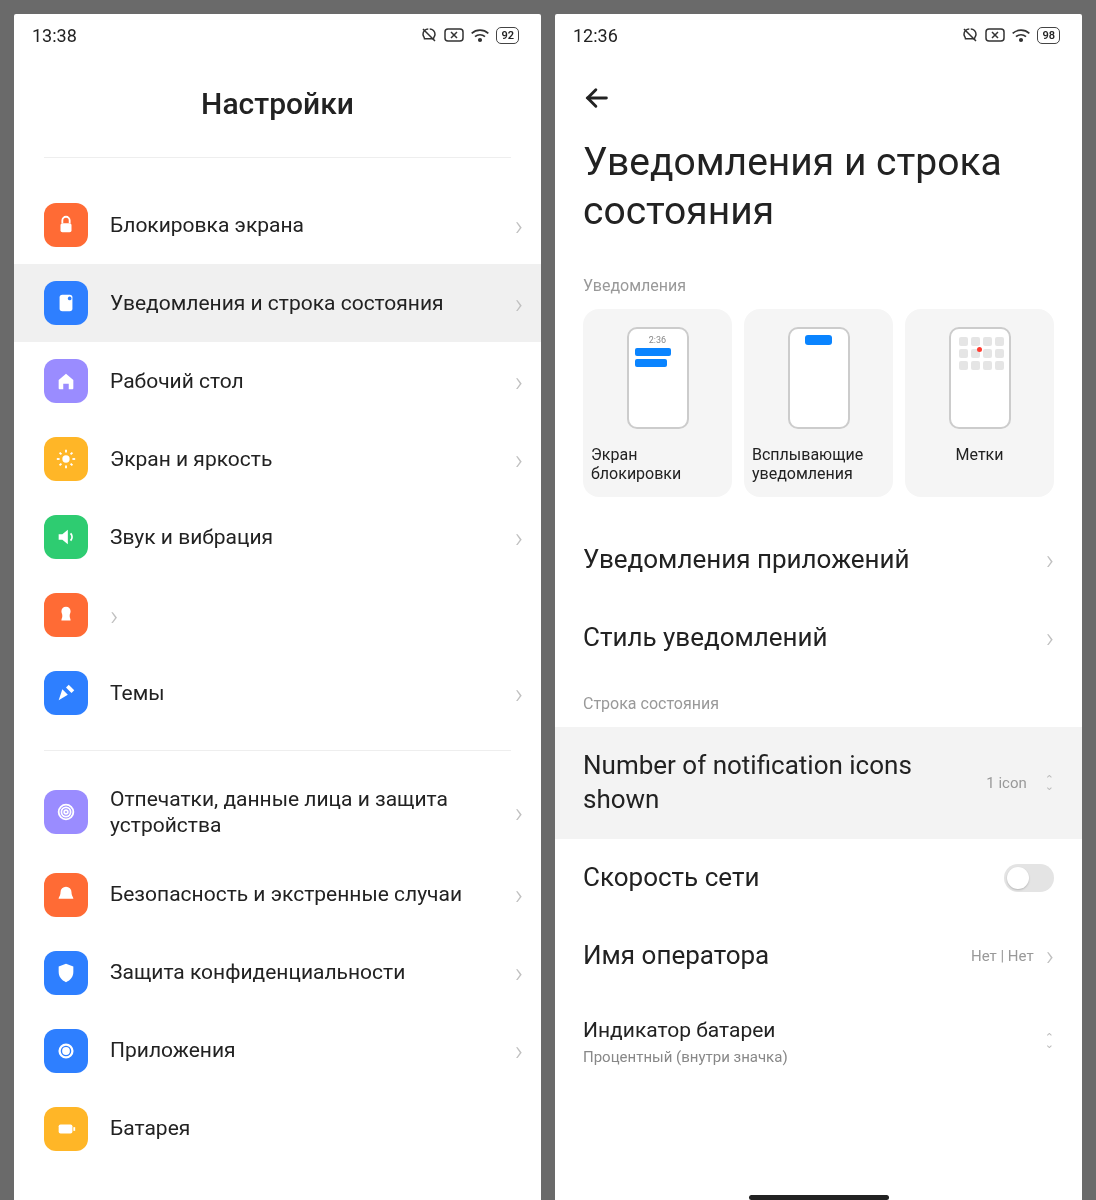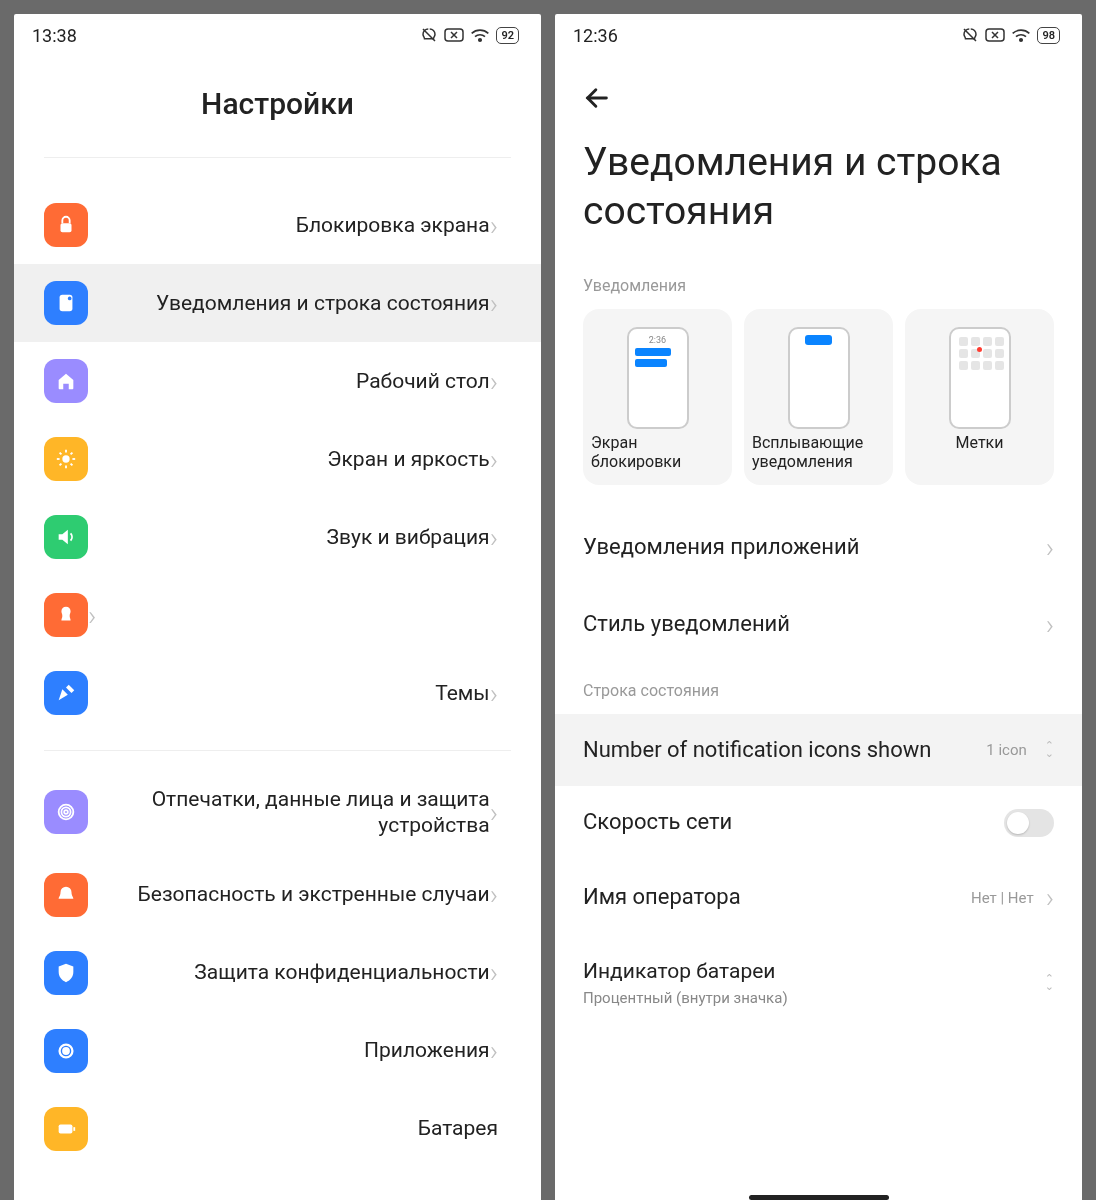--- a/index.html
+++ b/index.html
@@ -53,23 +53,23 @@
     color:#222;
     padding: 30px 0 36px;
   }
   .left-divider {
     height:1px; background:#eee; margin: 0 30px 28px;
   }
   .list { flex:1; }
   .row {
     display:flex;
     align-items:center;
-    padding: 17px 43px 17px 30px;
+    padding: 17px 18px 17px 30px;
+    gap: 22px;
     position:relative;
-    text-align:right;
   }
   .row.selected { background:#f0f0f0; }
   .row .icon-box {
     width: 44px; height:44px;
     border-radius: 12px;
     display:flex; align-items:center; justify-content:center;
     flex-shrink:0;
   }
   .row .label {
     flex:1;
@@ -105,42 +105,42 @@
     padding:0 28px 24px;
   }
   .card {
     flex:1;
     background:#f5f5f5;
     border-radius:16px;
     padding: 18px 8px 14px;
     display:flex;
     flex-direction:column;
     align-items:center;
-    gap:4px;
+    gap:16px;
   }
   .card .mini-phone {
     width: 62px; height:102px;
     border:2px solid #ccc; border-radius:10px;
     background:#fff;
     position:relative;
     padding:6px;
   }
   .card .caption {
     font-size:16px;
     color:#222;
     line-height:1.2;
   }
   .r-row {
     display:flex;
     align-items:center;
     padding: 22px 28px;
     gap:12px;
   }
   .r-row.highlighted { background:#f3f3f3; }
-  .r-row .r-label { flex:1; font-size:22px; color:#222; line-height:1.3; }
+  .r-row .r-label { flex:1; font-size:26px; color:#222; line-height:1.3; }
   .r-row .r-sub { font-size:15px; color:#888; margin-top:4px; }
   .r-row .r-value { font-size:15px; color:#999; }
   .r-row .chev { color:#c0c0c0; font-size:28px; font-weight:300; }
   .toggle {
     width:50px; height:28px; border-radius:14px; background:#e4e4e4;
     position:relative;
   }
   .toggle::after {
     content:''; position:absolute; left:3px; top:3px;
     width:22px; height:22px; border-radius:50%; background:#fff;

